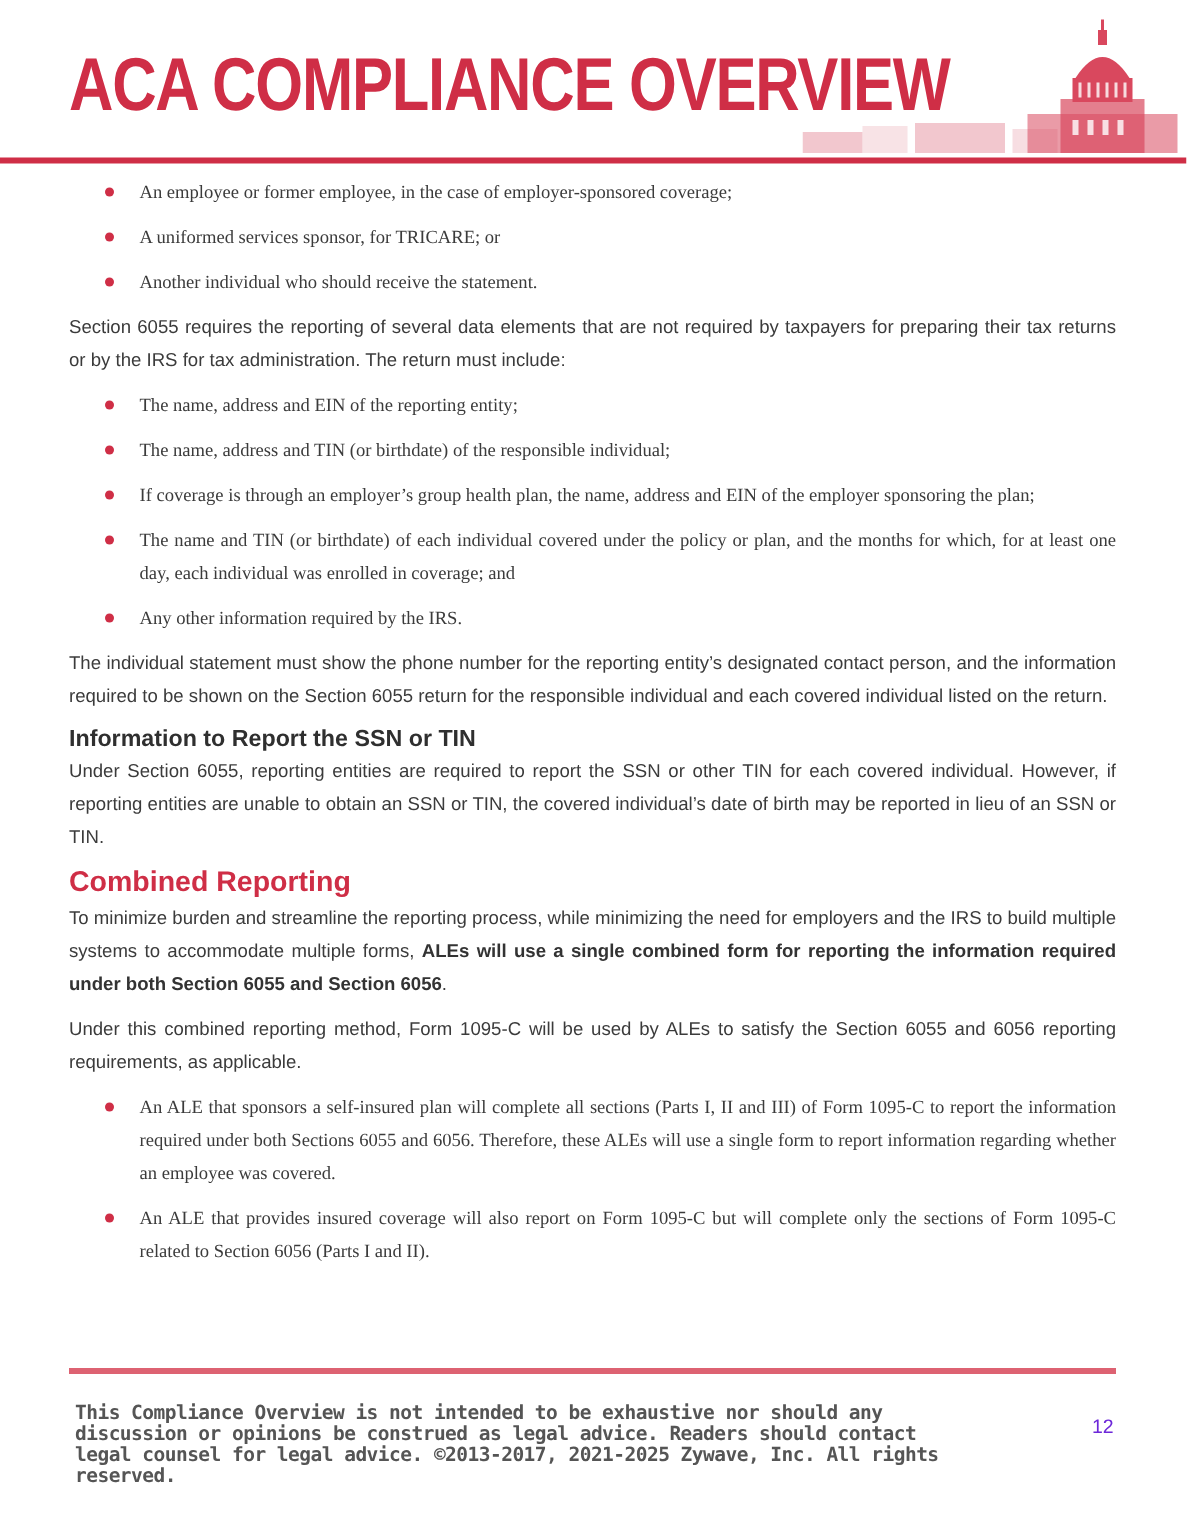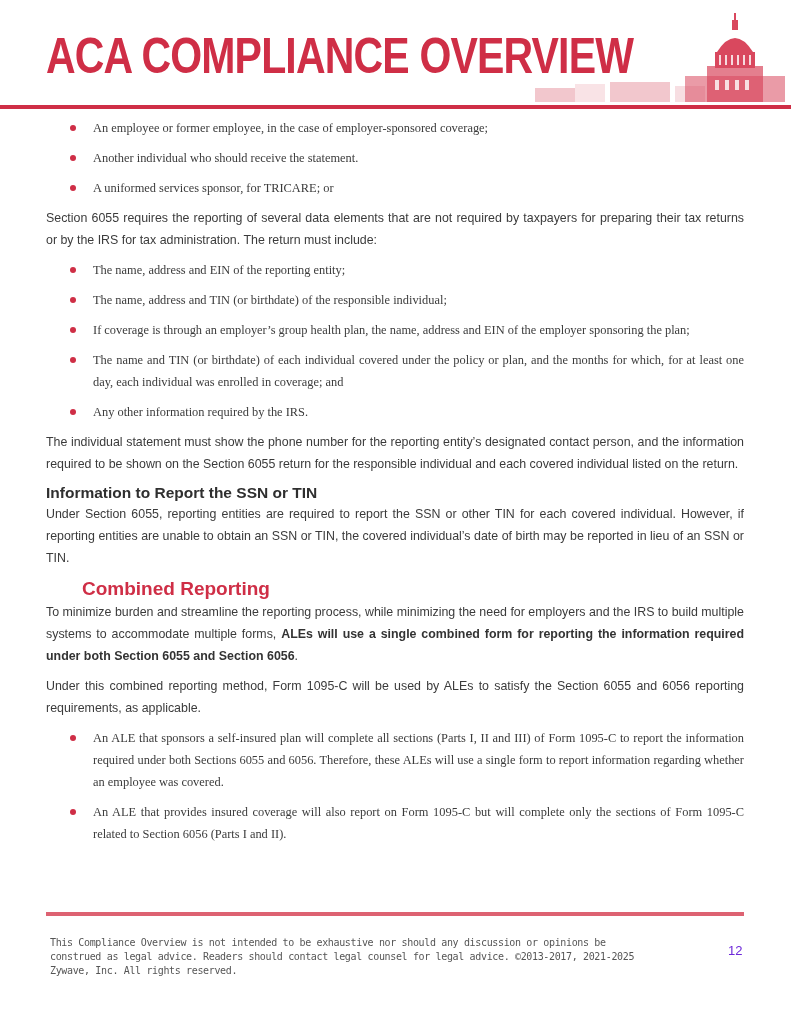--- a/index.html
+++ b/index.html
@@ -19,28 +19,29 @@
 
   .content { position: absolute; left: 46px; top: 117px; width: 698px; font-size: 12.4px; line-height: 22px; }
   .bullets { list-style: none; font-family: Liberation Serif, serif; }
   .bullets li { position: relative; padding-left: 47px; margin-bottom: 8px; text-align: justify; }
   .bullets li .dot {
     position: absolute; left: 24px; top: 8px; width: 6px; height: 6px; border-radius: 50%;
     background: #cf2e46;
   }
   p.body { text-align: justify; margin-bottom: 8px; }
   h3.sub { font-size: 15.5px; font-weight: bold; color: #2f2f2f; line-height: 20px; margin-top: 4px; }
-  h2.sec { font-size: 19px; font-weight: bold; color: #cf2e46; line-height: 24px; margin-top: 2px; margin-left: 36px; }
+  h2.sec { font-size: 19px; font-weight: bold; color: #cf2e46; line-height: 24px; margin-top: 2px; }
   b { color: #333; }
 
   .footer-rule { position: absolute; left: 46px; top: 912px; width: 698px; height: 4px; background: #dd6272; }
   .footer-text {
     position: absolute; left: 50px; top: 936px; width: 590px;
-    font-family: "DejaVu Sans Mono", monospace; font-size: 10px; line-height: 14px; color: #555;
+    font-family: "DejaVu Sans Mono", monospace; font-size: 13px; line-height: 14px; color: #555;
     letter-spacing: -0.35px;
+    font-weight: bold;
   }
   .page-num { position: absolute; left: 728px; top: 943px; font-size: 13px; color: #6d28d9; }
 </style>
 </head>
 <body>
 
 <div class="header">
   <div class="header-title">ACA COMPLIANCE OVERVIEW</div>
   <svg class="capitol" viewBox="0 0 255 96">
     <g fill="#e89aa6" opacity="0.55">
@@ -69,22 +70,22 @@
       <rect x="200" y="70" width="4" height="10"></rect>
         <rect x="210" y="70" width="4" height="10"></rect>
     </g>
   </svg>
   <div class="header-rule"></div>
 </div>
 
 <div class="content">
   <ul class="bullets">
     <li><span class="dot"></span><span>An employee or former employee, in the case of employer-sponsored coverage;</span></li>
+    <li><span class="dot"></span><span>A uniformed services sponsor, for TRICARE; or</span></li>
     <li><span class="dot"></span><span>Another individual who should receive the statement.</span></li>
-    <li><span class="dot"></span><span>A uniformed services sponsor, for TRICARE; or</span></li>
   </ul>
 
   <p class="body">Section 6055 requires the reporting of several data elements that are not required by taxpayers for preparing their tax returns or by the IRS for tax administration. The return must include:</p>
   <ul class="bullets">
     <li><span class="dot"></span><span>The name, address and EIN of the reporting entity;</span></li>
     <li><span class="dot"></span><span>The name, address and TIN (or birthdate) of the responsible individual;</span></li>
     <li><span class="dot"></span><span>If coverage is through an employer’s group health plan, the name, address and EIN of the employer sponsoring the plan;</span></li>
     <li><span class="dot"></span><span>The name and TIN (or birthdate) of each individual covered under the policy or plan, and the months for which, for at least one day, each individual was enrolled in coverage; and</span></li>
     <li><span class="dot"></span><span>Any other information required by the IRS.</span></li>
   </ul>

